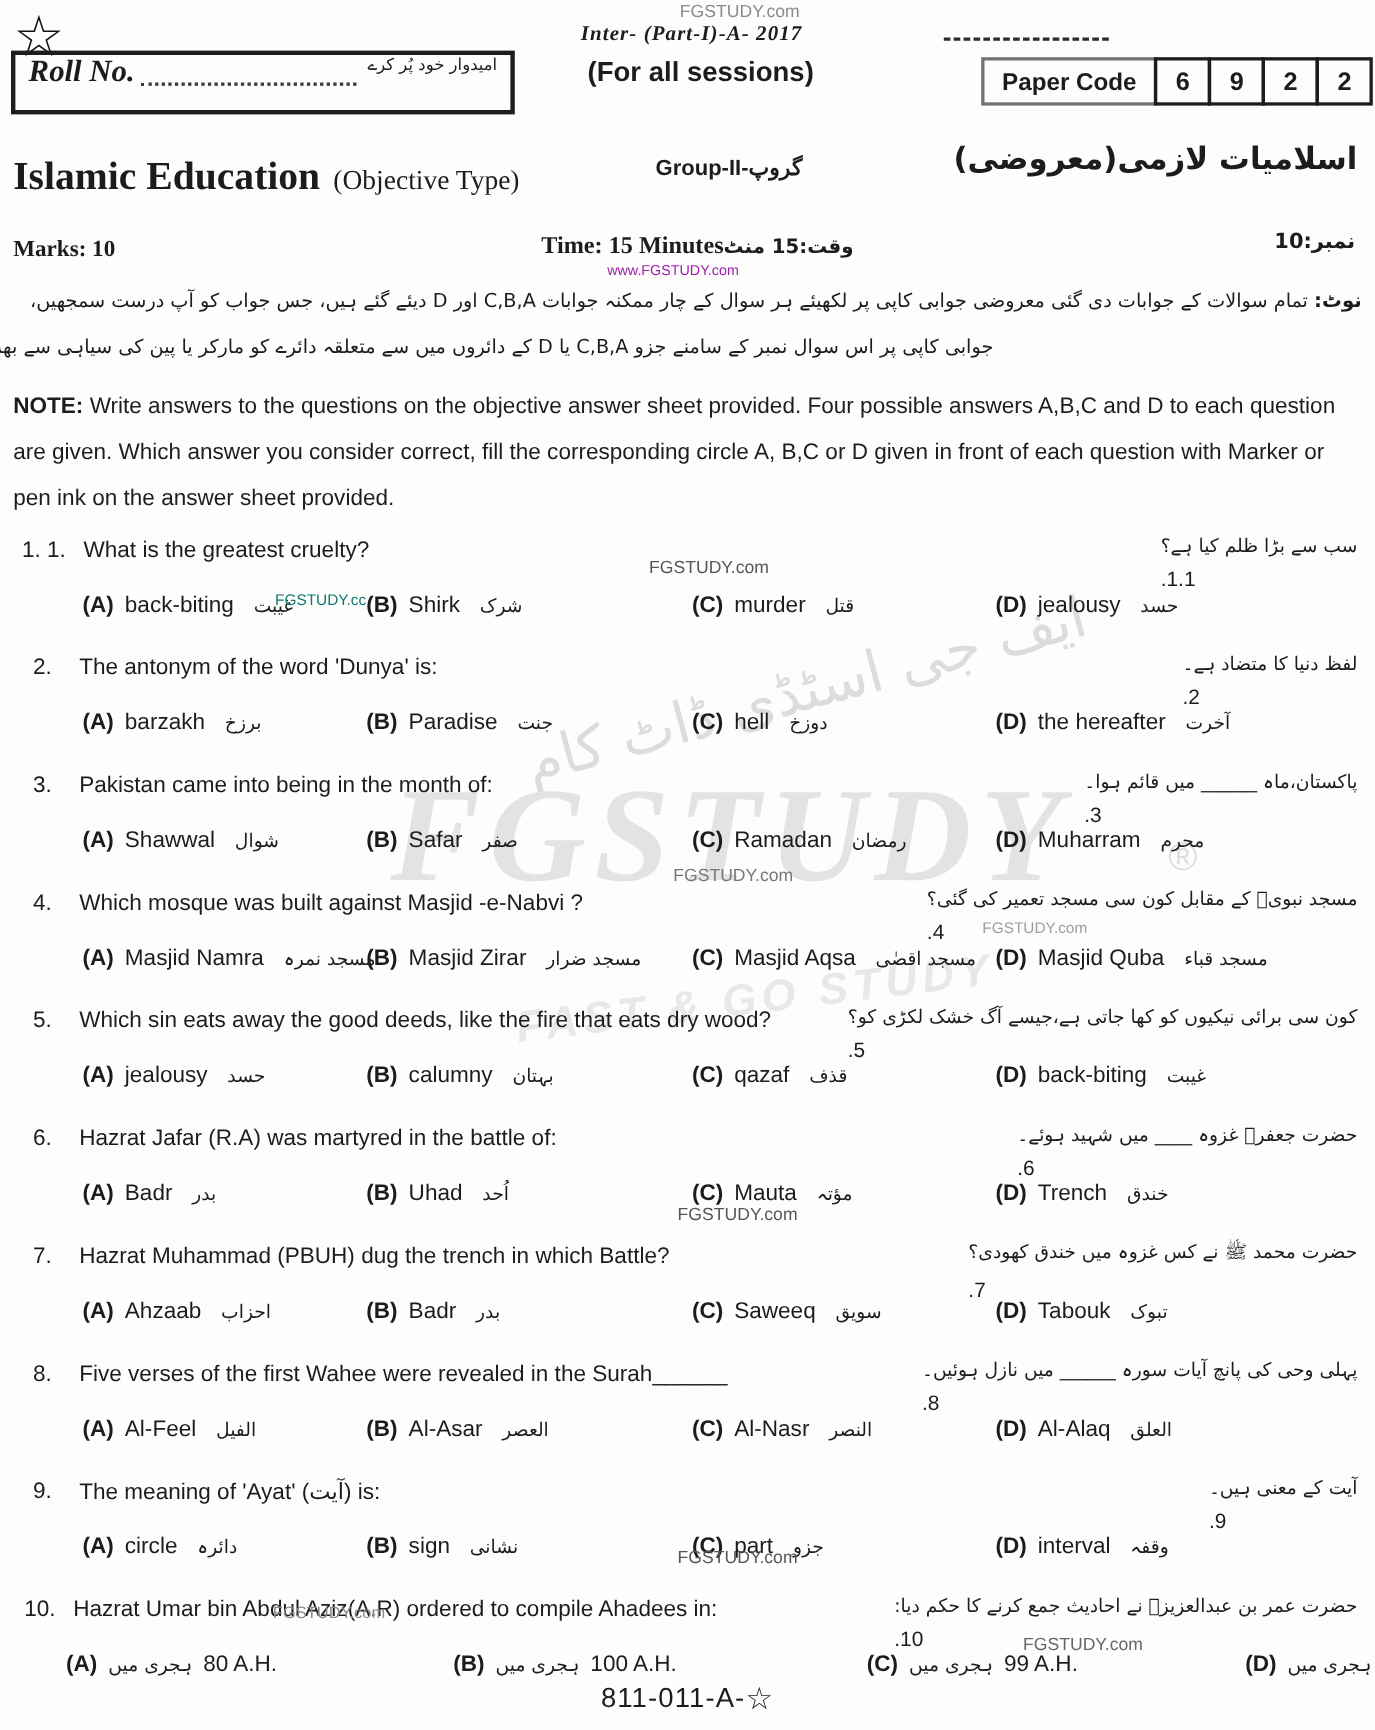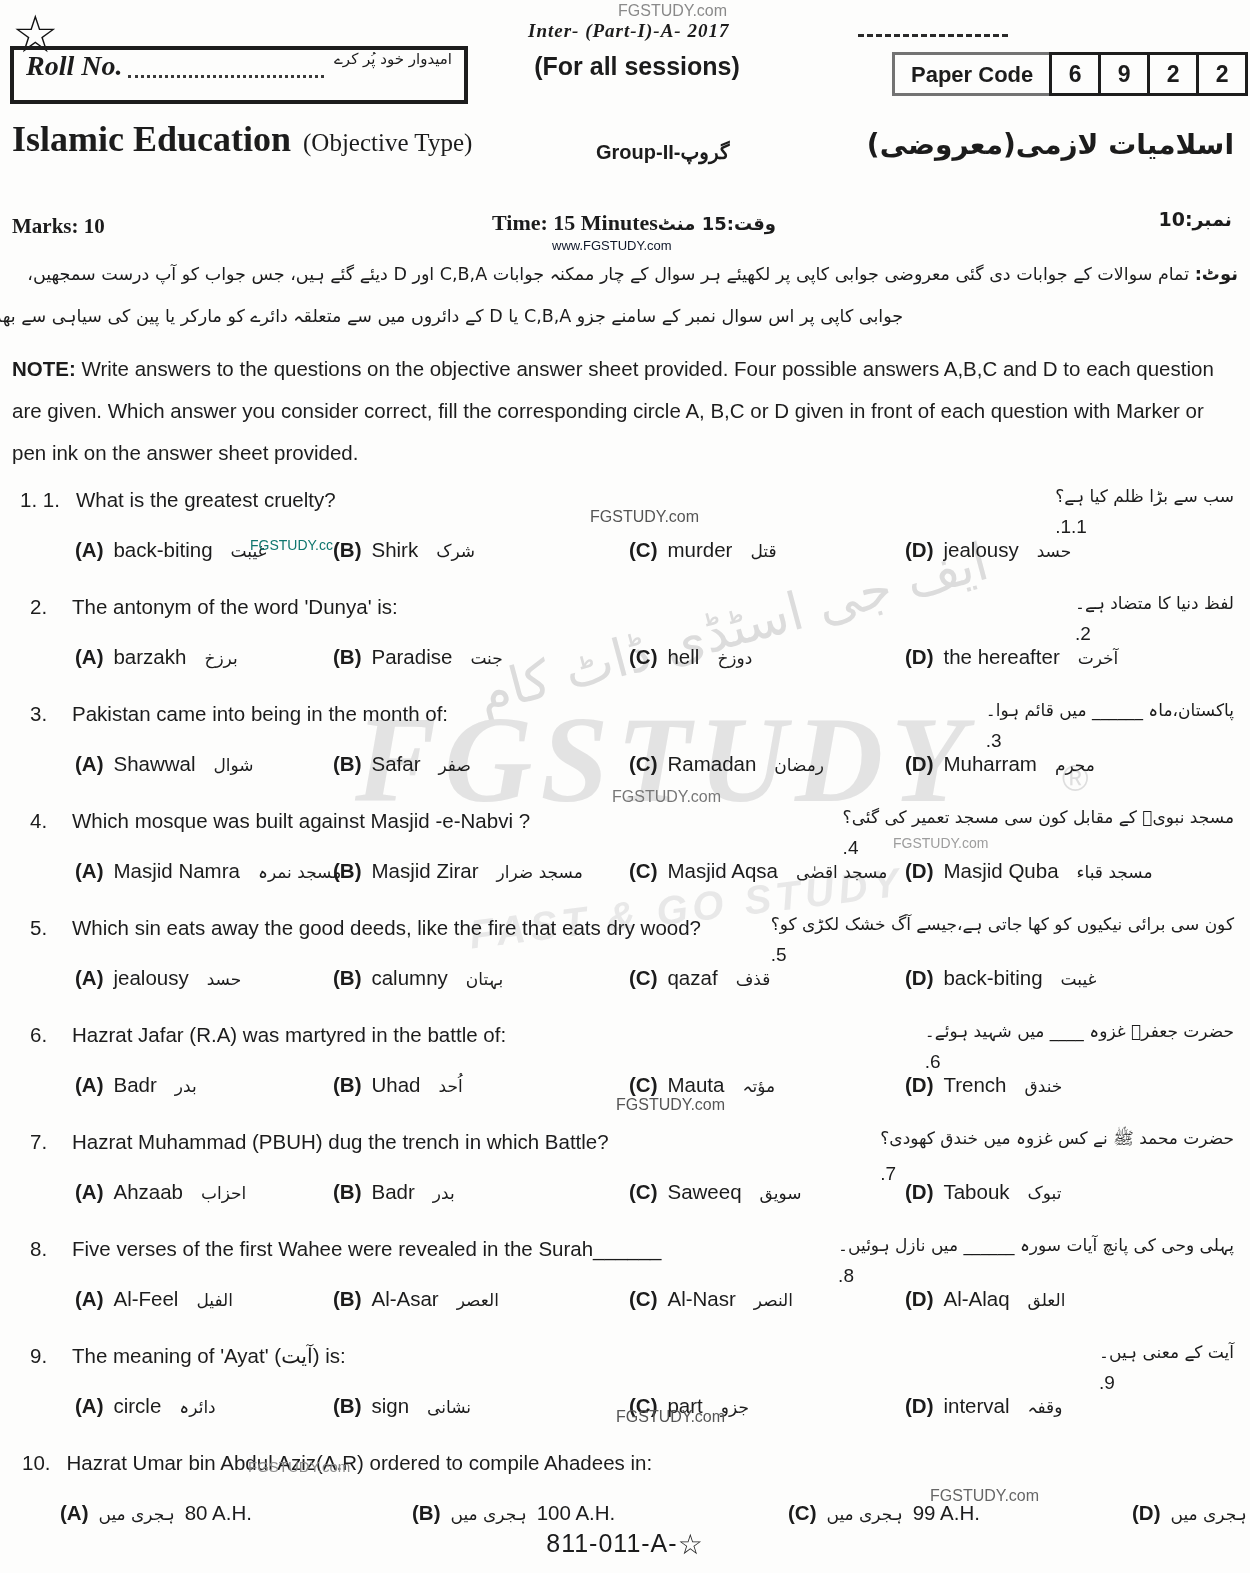--- a/index.html
+++ b/index.html
@@ -31,21 +31,21 @@
   .rollbox .roll-label { font:italic 700 28px "Liberation Serif", serif; white-space:nowrap; }
   .rollbox .dotline { flex:1; margin:14px 10px 0 6px; border-bottom:3px dotted #3a3a3a; height:14px; }
   .rollbox .roll-urdu { font-size:15px; white-space:nowrap; }
 
   .sessions { position:absolute; left:492px; top:52px; width:290px; text-align:center; font-weight:700; font-size:25px; z-index:1; }
 
   .papercode { position:absolute; left:892px; top:52px; display:flex; z-index:1; }
   .pc-label { border:3px solid #737373; padding:7px 16px 5px; font-weight:700; font-size:22px; white-space:nowrap; }
   .pc-cell  { width:52px; border:3px solid #1d1d1d; margin-left:-3px; display:flex; align-items:center; justify-content:center; font-weight:700; font-size:23px; }
 
-  .title-en { position:absolute; left:12px; top:118px; z-index:1; font:700 36px "Liberation Serif", serif; }
+  .title-en { position:absolute; left:12px; top:139px; z-index:1; font:700 36px "Liberation Serif", serif; }
   .title-en .obj { font:400 25px "Liberation Serif", serif; margin-left:12px; }
   .group { position:absolute; left:596px; top:140px; z-index:1; font-weight:700; font-size:20px; }
   .title-ur { position:absolute; right:16px; top:128px; z-index:1; font-weight:700; font-size:28px; }
 
   .marks { position:absolute; left:12px; top:214px; z-index:1; font:700 21px "Liberation Serif", serif; }
   .timerow { position:absolute; left:492px; top:210px; z-index:1; display:flex; gap:0; align-items:baseline; }
   .timerow .t-en { font:700 22px "Liberation Serif", serif; }
   .timerow .t-ur { font-weight:700; font-size:18px; }
   .num-ur { position:absolute; right:18px; top:208px; z-index:1; font-weight:700; font-size:19px; }
 
@@ -80,21 +80,21 @@
 <body>
 
 <div class="page">
 
   <div class="wm wm-urdu urdu">ایف جی اسٹڈی ڈاٹ کام</div>
   <div class="wm wm-big">FGSTUDY</div>
   <div class="wm wm-reg">®</div>
   <div class="wm wm-fast">FAST &amp; GO STUDY</div>
 
   <div class="wm wm-sm" style="left:618px; top:2px;">FGSTUDY.com</div>
-  <div class="wm wm-sm" style="left:552px; top:238px; font-size:13px; color:#0f172a;">www.FGSTUDY.com</div>
+  <div class="wm wm-sm" style="left:552px; top:238px; font-size:13px; color:#a21caf;">www.FGSTUDY.com</div>
   <div class="wm wm-sm" style="left:590px; top:508px; color:#555;">FGSTUDY.com</div>
   <div class="wm wm-sm" style="left:250px; top:537px; font-size:14px; color:#0f766e;">FGSTUDY.cc</div>
   <div class="wm wm-sm" style="left:612px; top:788px; color:#777;">FGSTUDY.com</div>
   <div class="wm wm-sm" style="left:893px; top:835px; font-size:14px; color:#9d9d9d;">FGSTUDY.com</div>
   <div class="wm wm-sm" style="left:616px; top:1096px; color:#555;">FGSTUDY.com</div>
   <div class="wm wm-sm" style="left:616px; top:1408px; color:#555;">FGSTUDY.com</div>
   <div class="wm wm-sm" style="left:248px; top:1458px; font-size:15px;">FGSTUDY.com</div>
   <div class="wm wm-sm" style="left:930px; top:1487px; color:#666;">FGSTUDY.com</div>
 
   <div class="star-tl">☆</div>
@@ -453,20 +453,24 @@
           </div>
       </div>
     </div>
 
     <div class="question q10">
       <div class="q-row">
         <div class="q-en" style="margin-left:22px;">
             <span class="qnum">10.</span>
             <span>Hazrat Umar bin Abdul Aziz(A.R) ordered to compile Ahadees in:</span>
           </div>
+        <div class="q-ur">
+            <span class="urdu">حضرت عمر بن عبدالعزیزؒ نے احادیث جمع کرنے کا حکم دیا:</span>
+            <span class="qnum-ur">.10</span>
+          </div>
       </div>
       <div class="opts">
         <div class="opt">
             <span class="lbl">(A)</span>
             <span class="en">80 A.H.</span>
             <span class="urdu">ہجری میں</span>
           </div>
         <div class="opt">
             <span class="lbl">(B)</span>
             <span class="en">100 A.H.</span>

